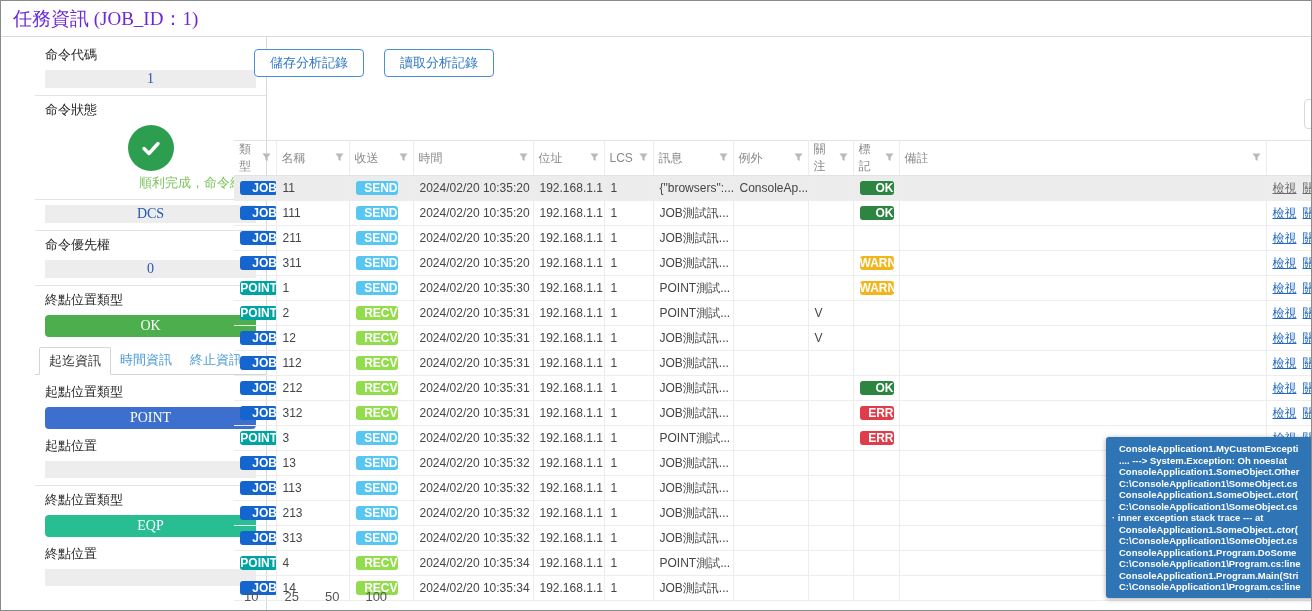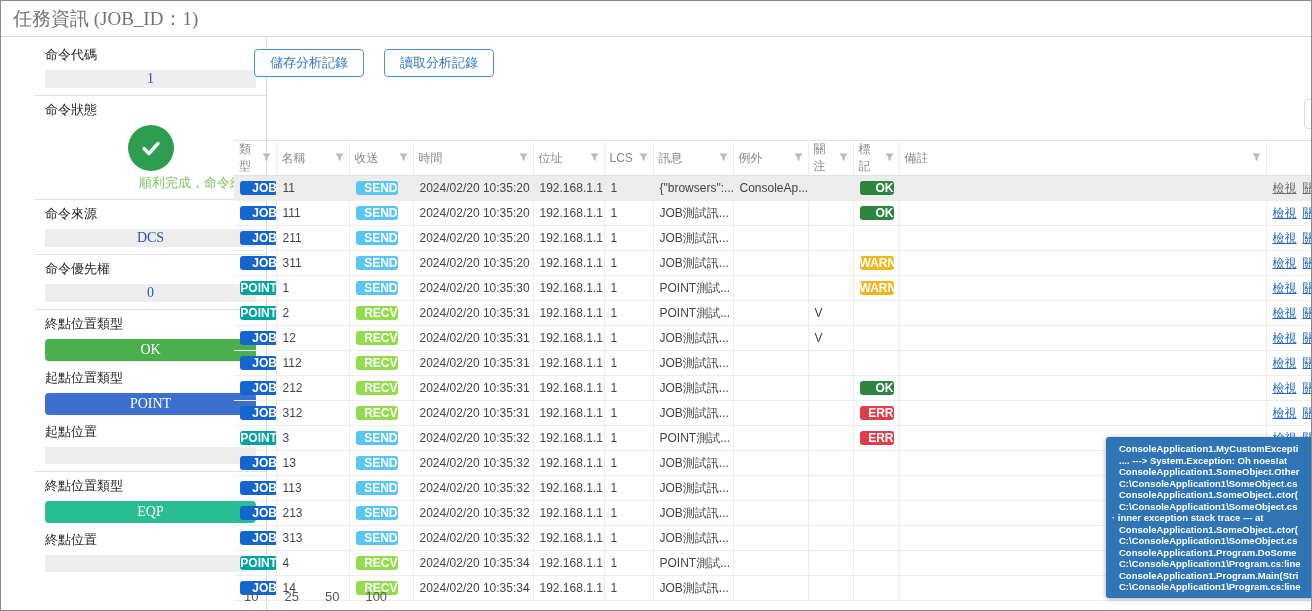--- a/index.html
+++ b/index.html
@@ -1,21 +1,21 @@
 <!DOCTYPE html>
 <html><head>
 <meta charset="utf-8">
 <style>
   html,body{margin:0;padding:0;background:#fff;}
   #app{position:relative;width:1310px;height:609px;border:1px solid #8a8a8a;background:#fff;
        font-family:"Liberation Sans","DejaVu Sans",sans-serif;overflow:hidden;box-sizing:content-box;}
 
   
   .titlebar{height:35px;border-bottom:1px solid #d9d9d9;display:flex;align-items:center;padding-left:12px;}
-  .title{font-family:"Liberation Serif","DejaVu Serif",serif;font-size:19px;color:#737373;}
+  .title{font-family:"Liberation Serif","DejaVu Serif",serif;font-size:19px;color:#6d28d9;}
 
   
   .sidebar{position:absolute;top:36px;left:0;width:232px;bottom:0;border-right:1px solid #d9d9d9;
            padding:4px 10px 0 10px;box-sizing:border-box;font-size:13px;color:#262626;overflow:hidden;margin-left:34px;}
   .f-label{margin:5px 0 6px;}
   .value-bar{background:#ededed;text-align:center;font-family:"Liberation Serif","DejaVu Serif",serif;
              color:#2458b3;font-size:14px;height:18px;line-height:18px;margin-bottom:7px;}
   .input-bar{background:#ededed;height:17px;margin-bottom:7px;}
   .sep{border-bottom:1px solid #e3e3e3;margin:0 -10px 5px;}
   .check-circle{width:46px;height:46px;border-radius:50%;background:#2d9e4f;margin:4px auto 3px;
@@ -88,31 +88,35 @@
 
     <div class="f-label">命令狀態</div>
     <div class="check-circle">
       <svg width="24" height="24" viewBox="0 0 24 24">
           <path d="M5 12.5l5 5 9-10" fill="none" stroke="#fff" stroke-width="3.4" stroke-linecap="round" stroke-linejoin="round"></path>
         </svg>
     </div>
     <div class="status-text">順利完成，命令結束</div>
     <div class="sep"></div>
 
-    <div class="f-label">命令來源</div>
     <div class="value-bar">DCS</div>
     <div class="sep"></div>
 
     <div class="f-label">命令優先權</div>
     <div class="value-bar">0</div>
     <div class="sep"></div>
 
     <div class="f-label">終點位置類型</div>
     <div class="big-btn green">OK</div>
 
+    <div class="side-tabs" id="side-tabs">
+        <span class="side-tab active">起迄資訊</span>
+        <span class="side-tab">時間資訊</span>
+        <span class="side-tab">終止資訊</span>
+      </div>
 
     <div class="f-label">起點位置類型</div>
     <div class="big-btn blue">POINT</div>
 
     <div class="f-label">起點位置</div>
     <div class="input-bar"></div>
     <div class="sep"></div>
 
     <div class="f-label">終點位置類型</div>
     <div class="big-btn teal">EQP</div>

